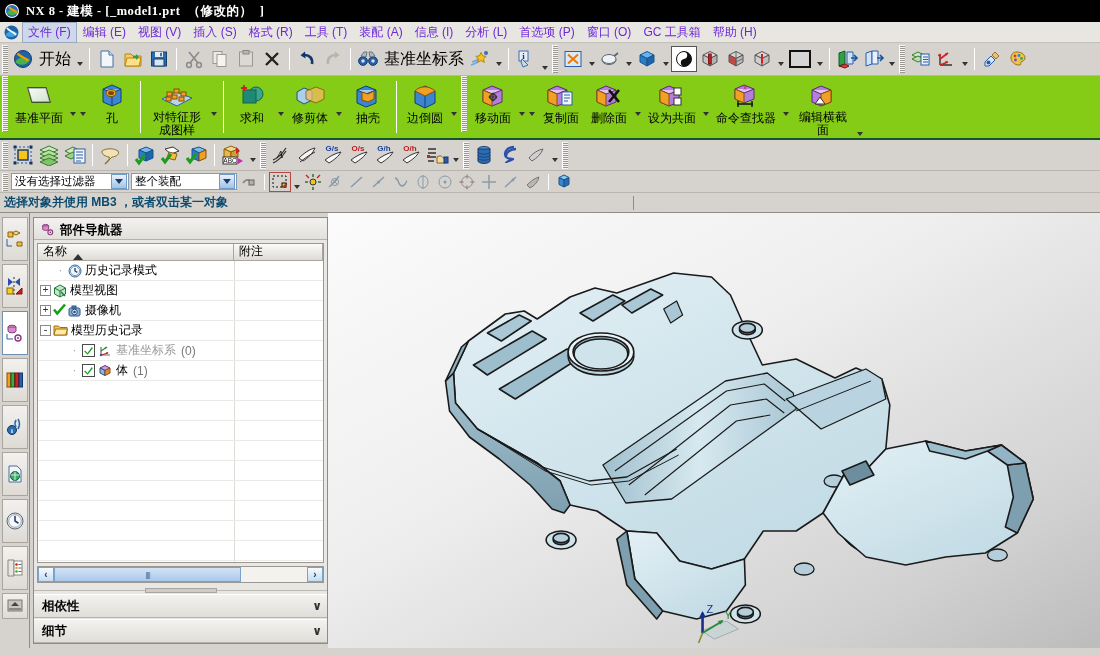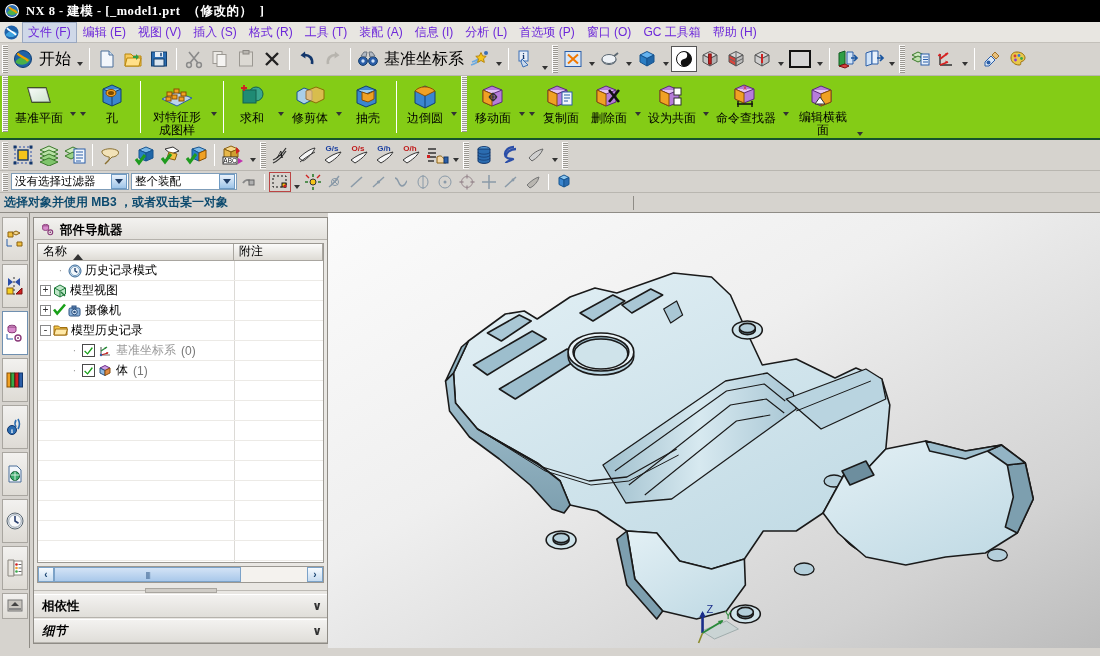--- a/index.html
+++ b/index.html
@@ -1115,21 +1115,21 @@
     <div class="splitter">
       <span class="splitline"></span>
       <span class="bar"></span>
       <span class="splitline"></span>
     </div>
 
     <div class="sect">
       <span>相依性</span>
       <span class="chev">∨</span>
     </div>
-    <div class="sect" style="margin-top:1px;font-style:italic;">
+    <div class="sect" style="margin-top:1px;">
       <span>细节</span>
       <span class="chev">∨</span>
     </div>
   </div>
 
   <div class="gfx">
     <svg width="100%" height="100%" viewBox="0 0 775 435" preserveAspectRatio="none">
       <defs>
         <linearGradient id="bg" x1="0" y1="0" x2="1" y2="1">
           <stop offset="0" stop-color="#fbfbfb"></stop>

